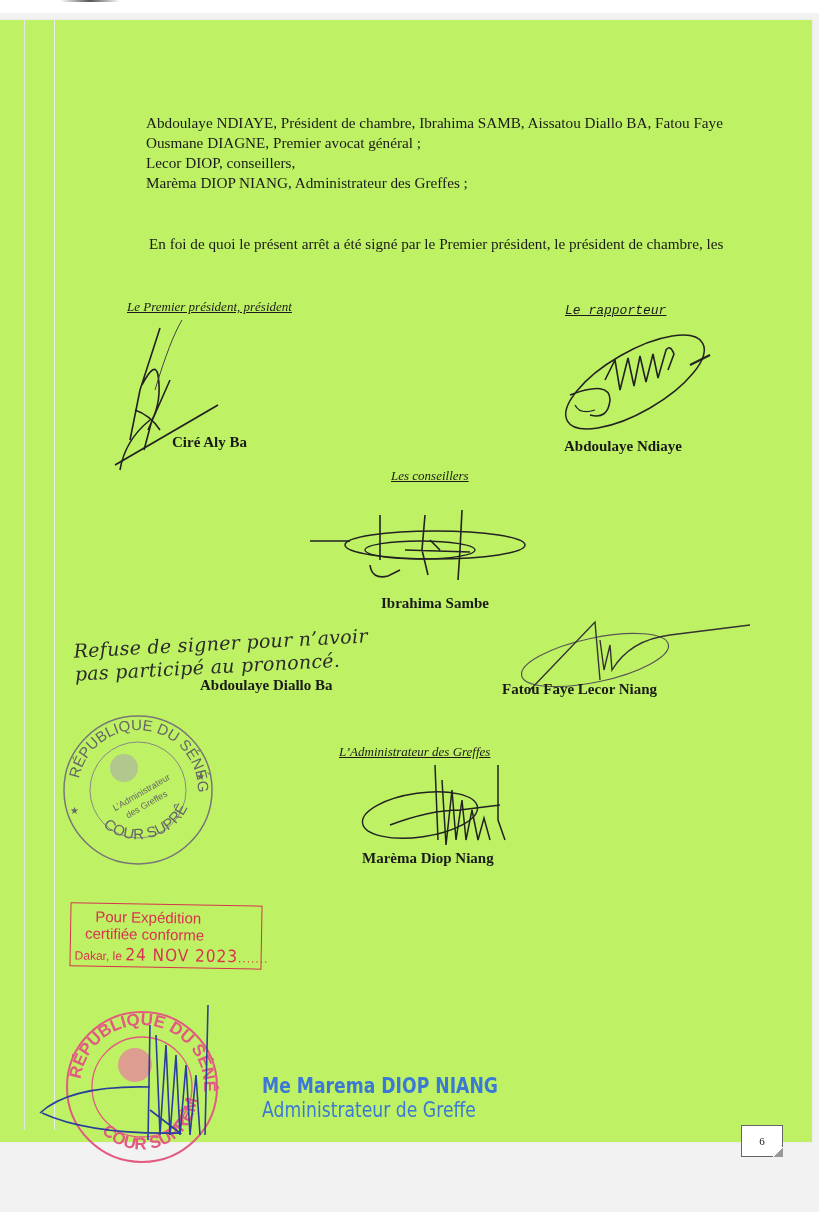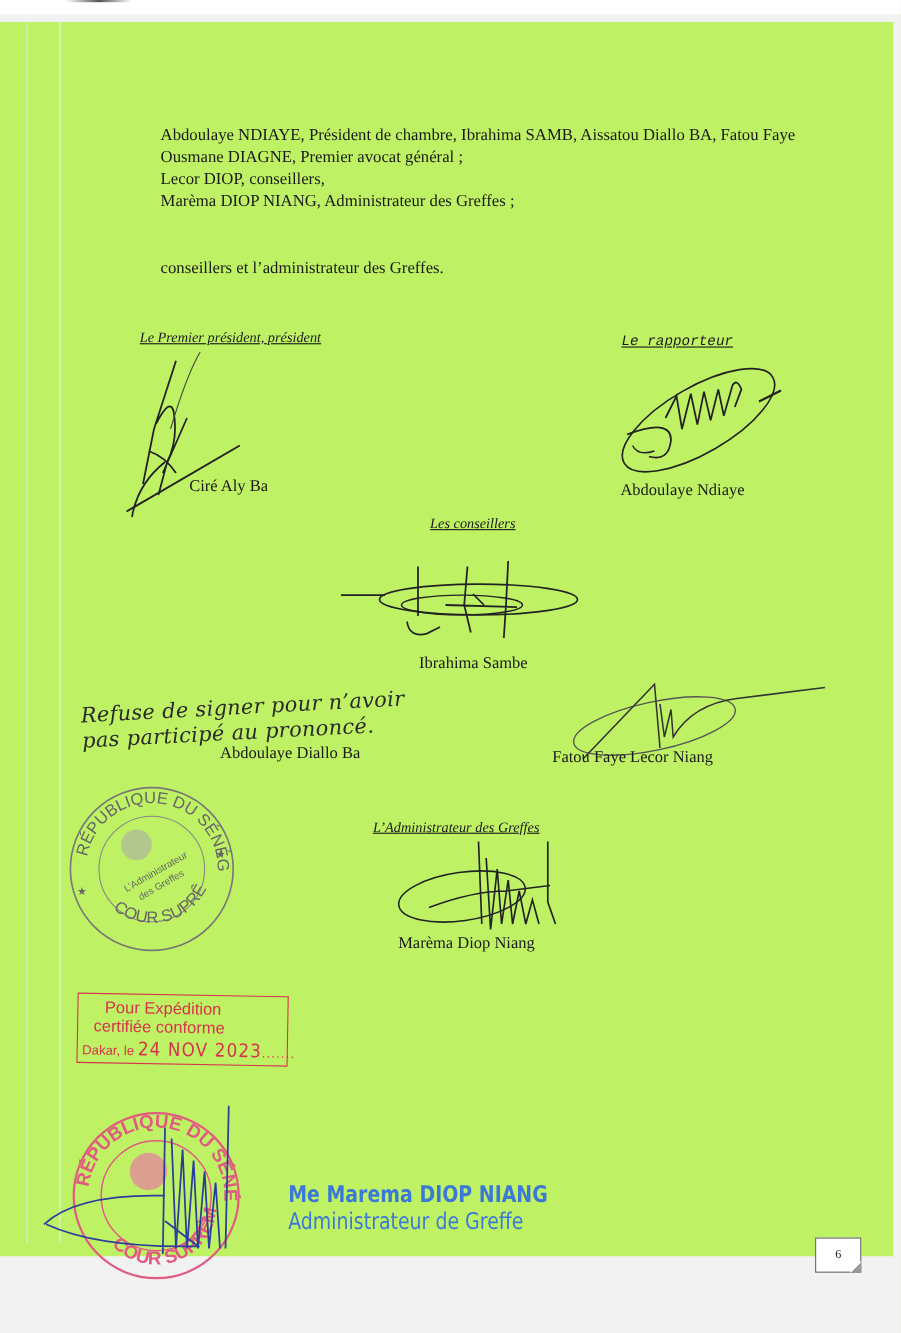--- a/index.html
+++ b/index.html
@@ -33,21 +33,21 @@
       font-size: 15.2px; line-height: 20px;
     }
     .para1 { top: 93px; }
     .para2 { top: 214px; }
     .para1 p, .para2 p { margin: 0; }
     .role {
       position: absolute; font-style: italic; text-decoration: underline;
       font-size: 13px;
     }
     .signer {
-      position: absolute; font-weight: normal; font-size: 15px;
+      position: absolute; font-weight: bold; font-size: 15px;
     }
     .sig { position: absolute; }
     .handwritten {
       position: absolute; left: 74px; top: 612px;
       font-family: "DejaVu Serif", serif; font-style: italic;
       font-size: 19px; line-height: 23px; color: #2a2a2a;
       transform: rotate(-3deg); letter-spacing: 0.3px;
     }
     .stamp-gray { position: absolute; left: 58px; top: 690px; }
     .certified-box {
@@ -102,21 +102,21 @@
   <div class="margin-line second"></div>
 
   <div class="body-text para1">
     <p>Abdoulaye NDIAYE, Président de chambre, Ibrahima SAMB, Aissatou Diallo BA, Fatou Faye</p>
     <p>Ousmane DIAGNE, Premier avocat général ;</p>
     <p>Lecor DIOP, conseillers,</p>
     <p>Marèma DIOP NIANG, Administrateur des Greffes ;</p>
   </div>
 
   <div class="body-text para2">
-    <p>conseillers et l’administrateur des Greffes.</p>
+    <p style="padding-left:3px">En foi de quoi le présent arrêt a été signé par le Premier président, le président de chambre, les</p>
   </div>
 
   <div class="role" style="left:127px; top:279px;">Le Premier président, président</div>
   <svg class="sig" style="left:100px; top:300px;" width="120" height="160">
     <path d="M60 8 L40 70 L30 120 M42 65 Q55 40 58 55 Q62 80 52 100 L44 130 M48 110 L70 60 M35 90 Q50 95 60 110 M20 150 Q25 120 50 100" fill="none" stroke="#222" stroke-width="1.6"></path>
     <path d="M15 145 L118 85" fill="none" stroke="#222" stroke-width="1.8"></path>
     <path d="M55 70 Q70 20 82 0" fill="none" stroke="#444" stroke-width="1"></path>
   </svg>
   <div class="signer" style="left:172px; top:414px;">Ciré Aly Ba</div>
 

